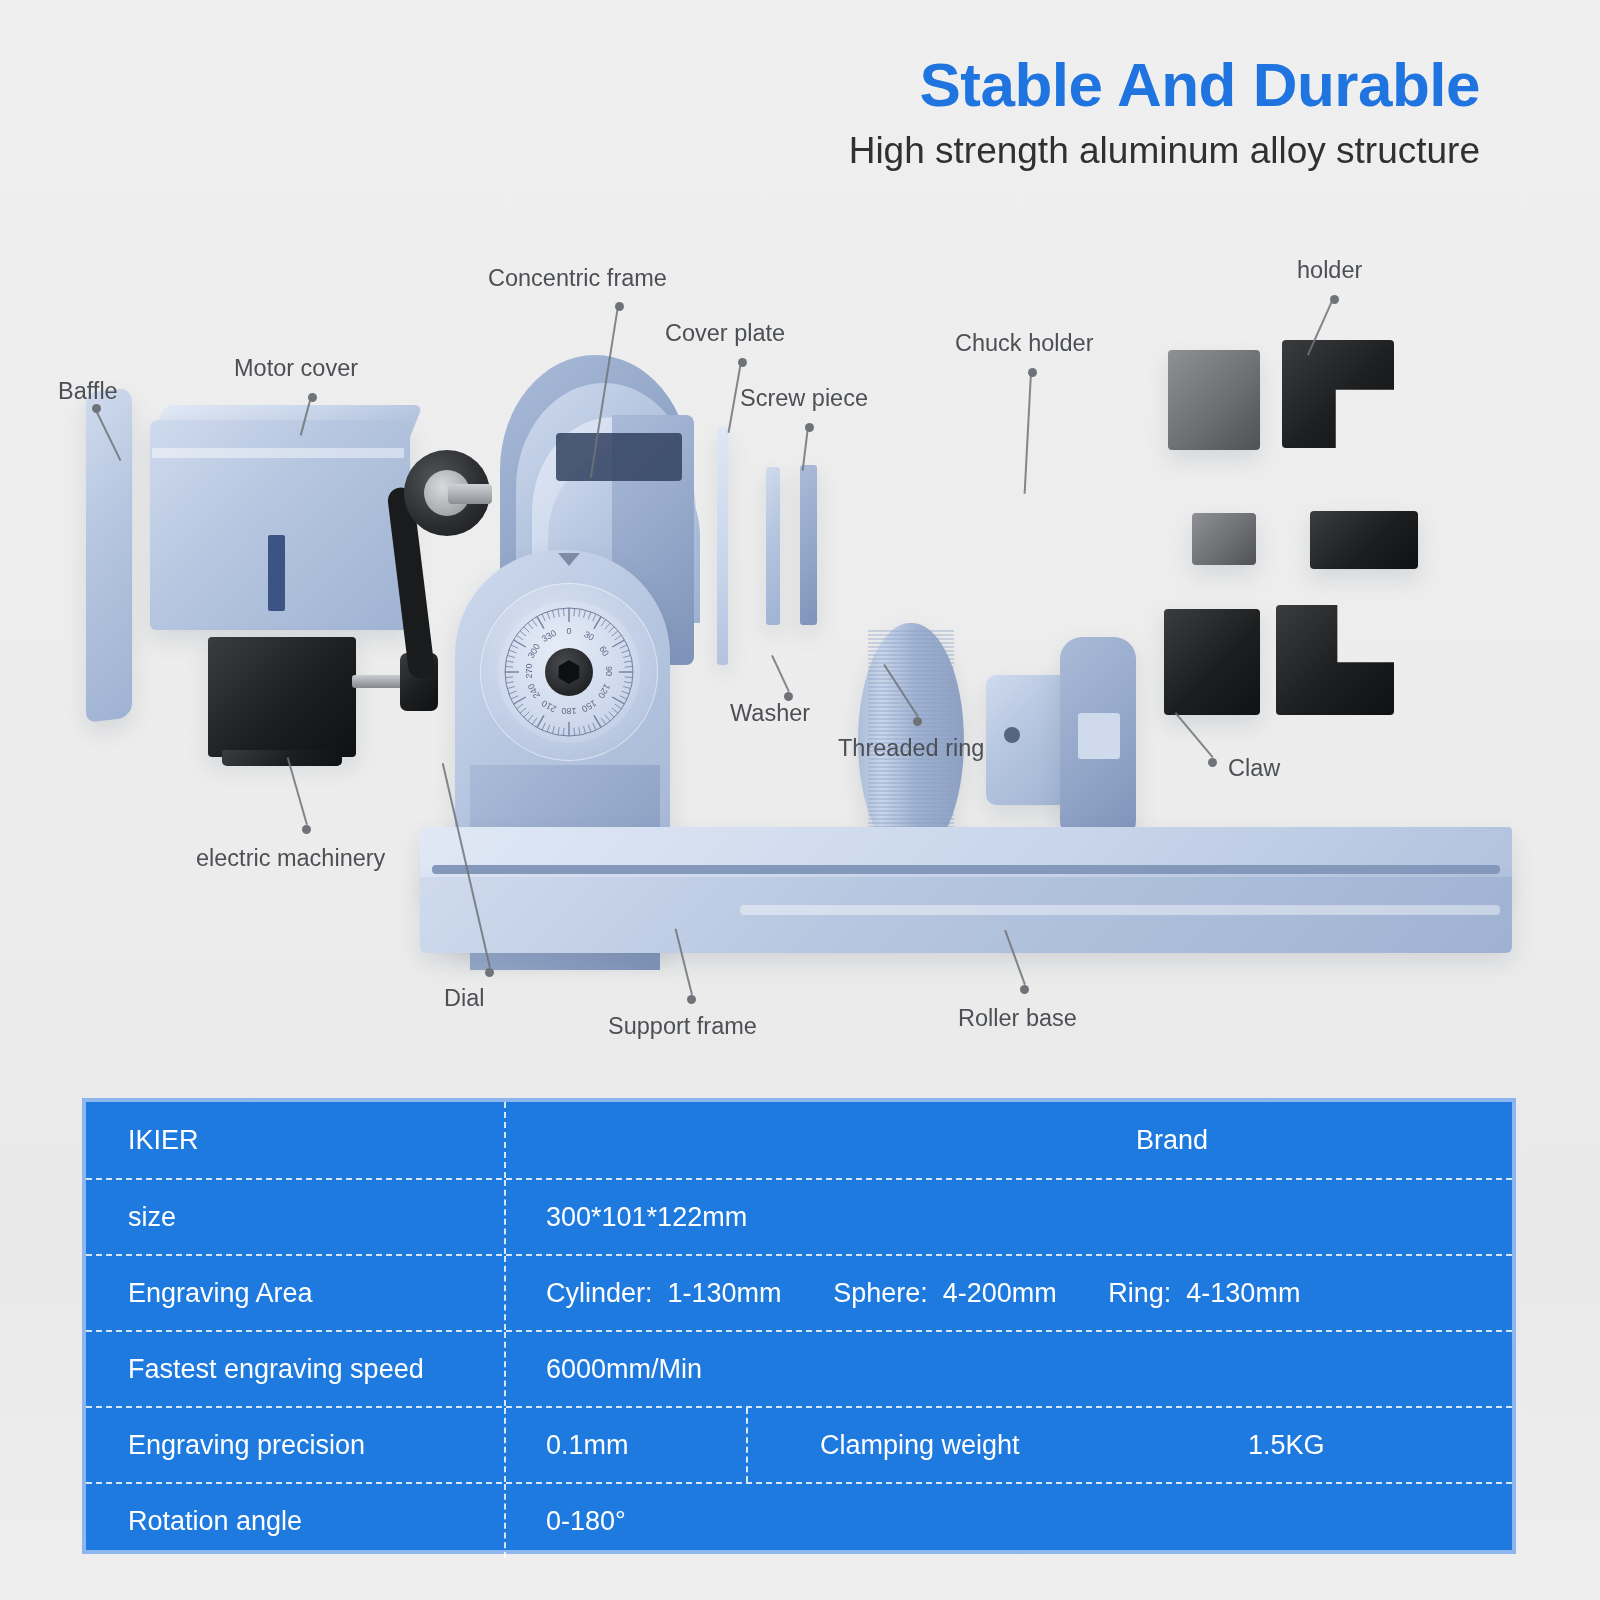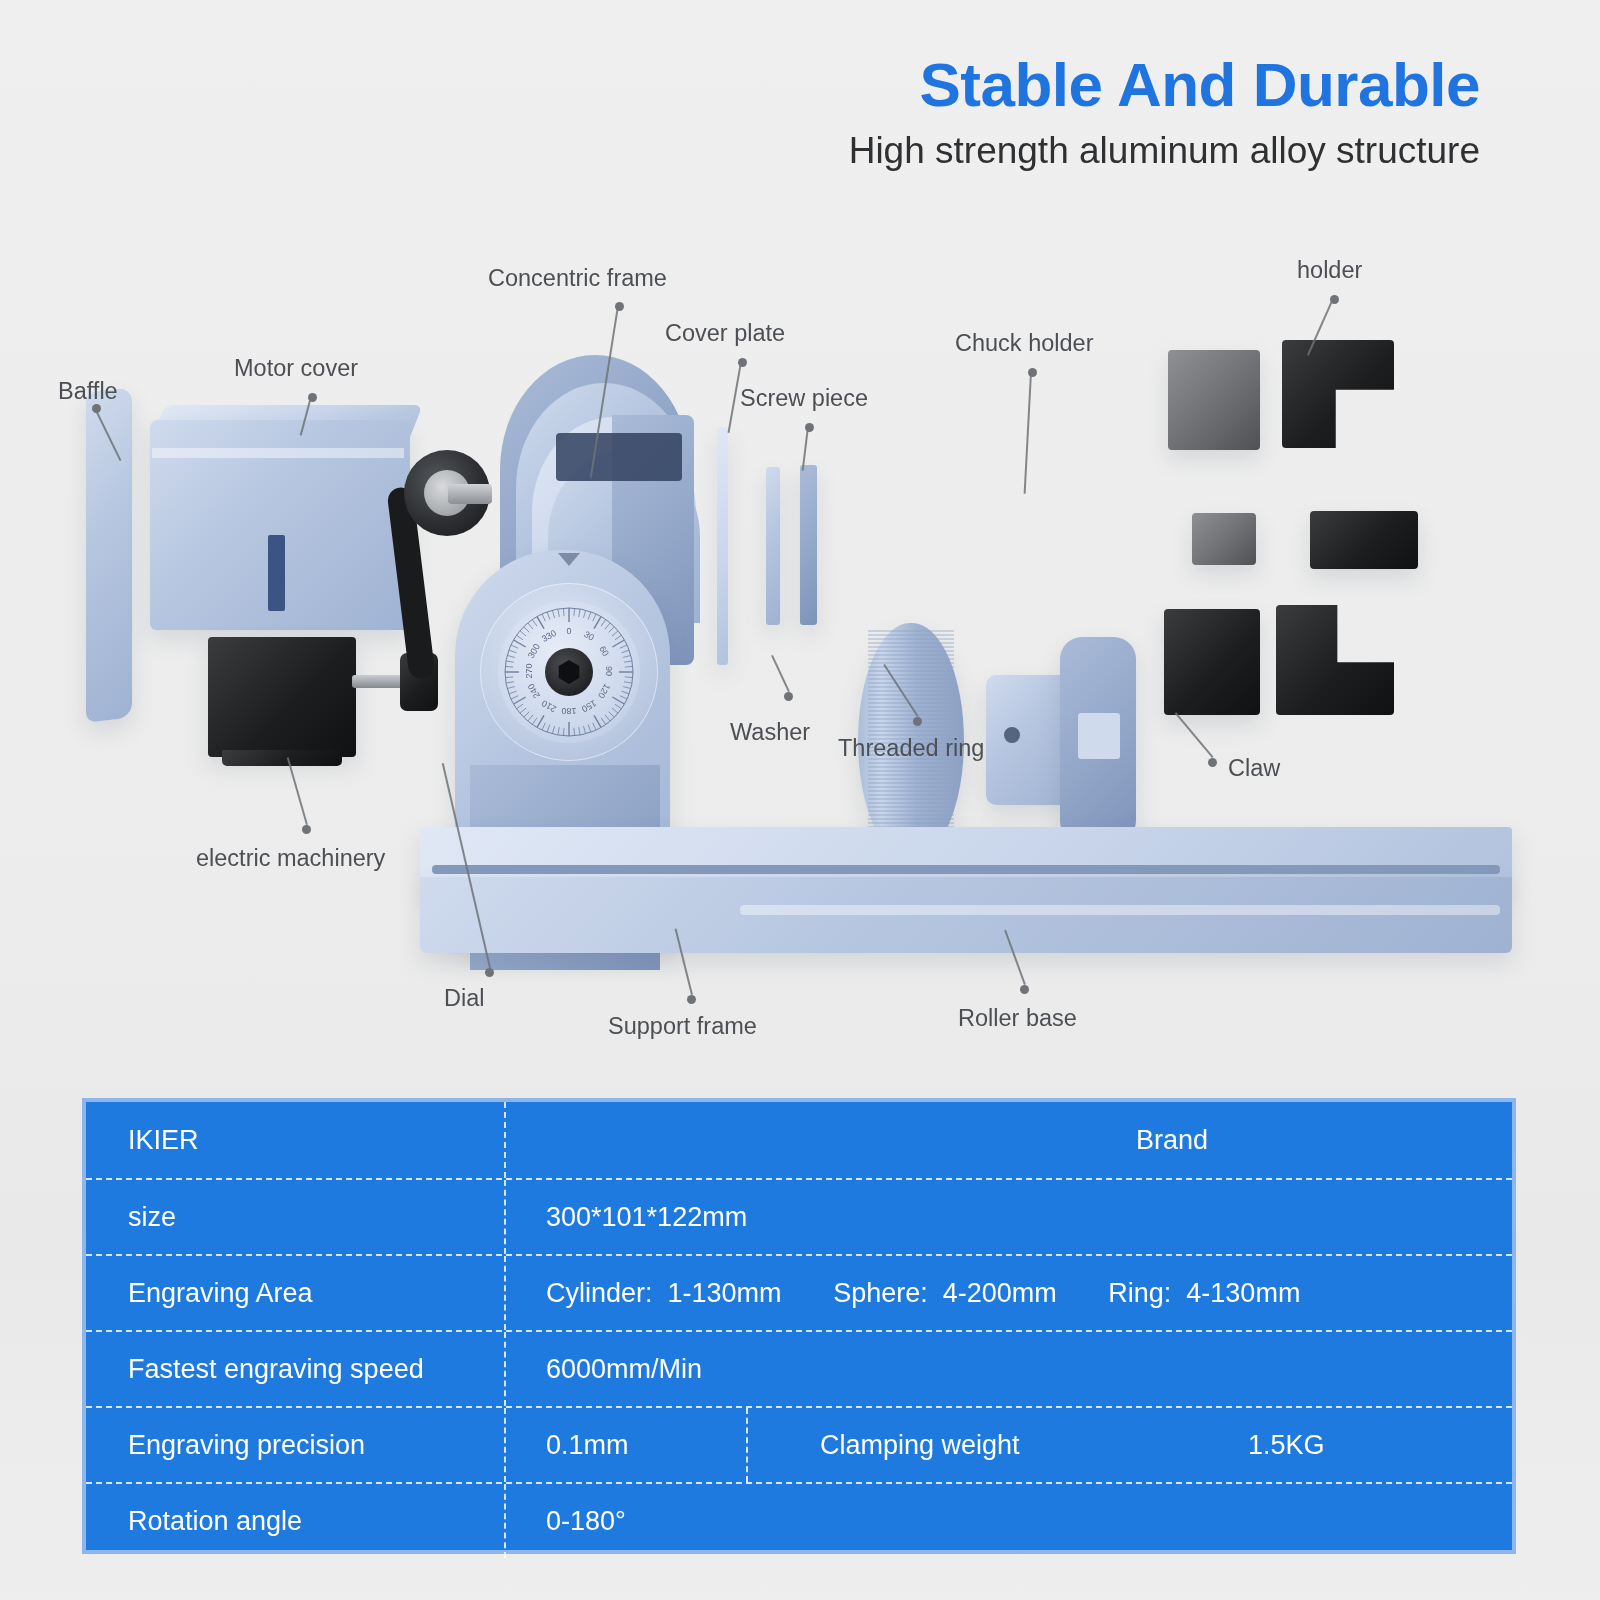--- a/index.html
+++ b/index.html
@@ -365,21 +365,21 @@
     </div>
     <div class="dot" style="left:1028px;top:163px;"></div>
     <div class="lead" style="left:1032px;top:167px;width:122px;transform:rotate(93deg);"></div>
 
     <div class="callout" style="left:1297px;top:52px;">
       <span>holder</span>
     </div>
     <div class="dot" style="left:1330px;top:90px;"></div>
     <div class="lead" style="left:1334px;top:94px;width:62px;transform:rotate(114deg);"></div>
 
-    <div class="callout" style="left:730px;top:514px;">
+    <div class="callout" style="left:730px;top:495px;">
       <span>Washer</span>
     </div>
     <div class="dot" style="left:784px;top:487px;"></div>
     <div class="lead" style="left:788px;top:487px;width:40px;transform:rotate(-115deg);"></div>
 
     <div class="callout" style="left:838px;top:530px;">
       <span>Threaded ring</span>
     </div>
     <div class="dot" style="left:913px;top:512px;"></div>
     <div class="lead" style="left:917px;top:512px;width:62px;transform:rotate(-123deg);"></div>

